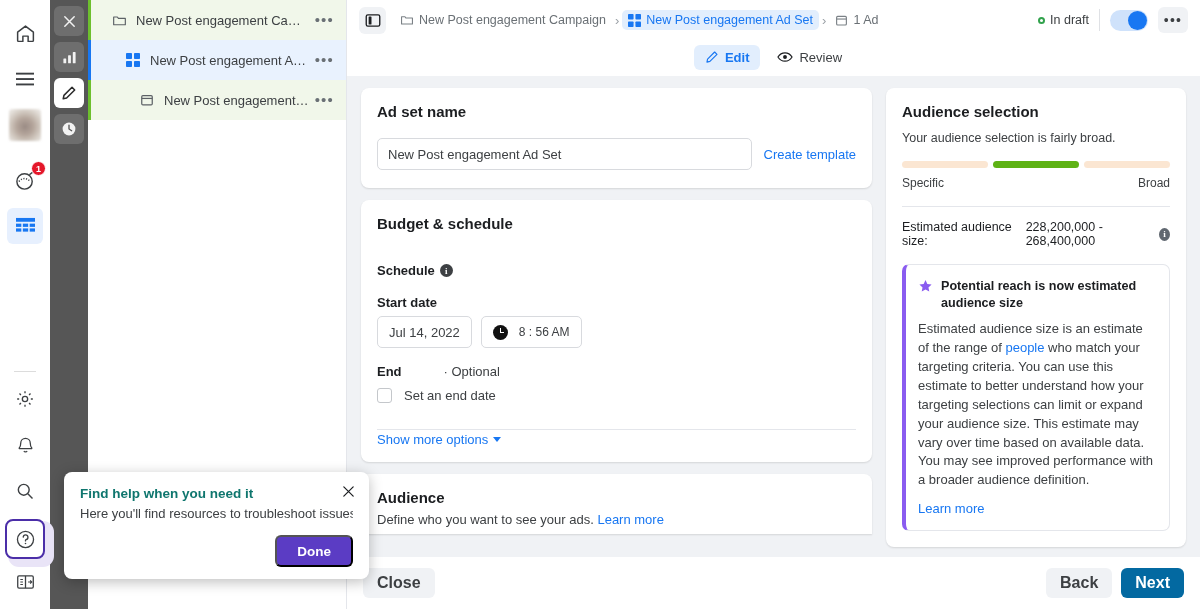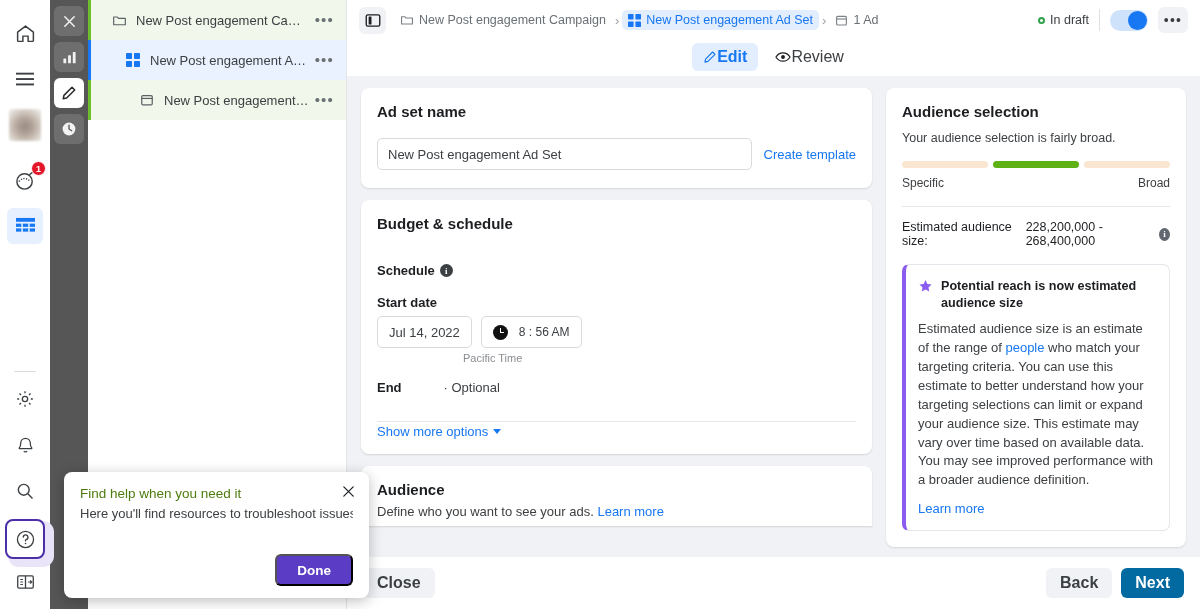--- a/index.html
+++ b/index.html
@@ -98,21 +98,21 @@
   .status { display: flex; align-items: center; gap: 5px; margin-left: auto; }
   .status-dot { width: 7px; height: 7px; border-radius: 50%; border: 2px solid #31a24c; }
   .status-txt { font-size: 12.5px; color: #3d4043; }
   .vdiv { width: 1px; height: 22px; background: #dfe1e5; margin: 0 10px; }
   .toggle {
     width: 38px; height: 21px; border-radius: 11px; background: #cfe2fb; position: relative; cursor: pointer;
   }
   .toggle .knob { position: absolute; right: 1px; top: 1px; width: 19px; height: 19px; border-radius: 50%; background: #1877f2; }
   .top-dots { width: 30px; height: 26px; border-radius: 6px; background:#f0f2f5; display:flex; align-items:center; justify-content:center; margin-left:10px; cursor:pointer;}
   .tabrow { display: flex; align-items: center; justify-content: center; gap: 6px; height: 34px; }
-  .tab { display:flex; align-items:center; padding: 5px 11px; border-radius: 6px; font-size: 16px; cursor: pointer; }
+  .tab { display:flex; align-items:center; gap:6px; padding: 5px 11px; border-radius: 6px; font-size: 13px; cursor: pointer; }
   .tab.active { background: #e2eefd; color: #1877f2; font-weight: bold; }
   .tab:not(.active) { color: #3d4043; }
 
   
   .content { flex: 1; display: flex; gap: 14px; padding: 12px 14px 0 14px; overflow: hidden; }
   .col-left { flex: 1; min-width: 0; display: flex; flex-direction: column; gap: 12px; }
   .col-right { width: 300px; flex: 0 0 300px; display: flex; flex-direction: column; gap: 12px; }
   .card { background: #fff; border-radius: 8px; box-shadow: 0 1px 2px rgba(0,0,0,.12); }
   .card-pad { padding: 15px 16px 18px 16px; }
   .card-title { font-size: 15px; font-weight: bold; color: #1c1e21; }
@@ -174,26 +174,26 @@
          display: flex; align-items: center; cursor: pointer; border: none; font-family:"Liberation Sans",sans-serif;}
   .btn-grey { background: #f0f2f5; color: #3d4043; }
   .btn-blue { background: #0369a1; color: #fff; }
 
   
   .popover {
     position: absolute; left: 64px; top: 472px; width: 305px; background: #fff;
     border-radius: 8px; box-shadow: 0 3px 14px rgba(0,0,0,.26); z-index: 40;
     padding: 14px 16px 12px 16px;
   }
-  .pop-title { font-size: 13.5px; font-weight: normal; color: #4d7c0f; padding-right: 24px;}
+  .pop-title { font-size: 13.5px; font-weight: bold; color: #0f766e; padding-right: 24px;}
   .pop-body { font-size: 13px; color: #3d4043; margin-top: 5px; white-space: nowrap; overflow:hidden; }
   .pop-close { position: absolute; right: 13px; top: 12px; cursor: pointer; }
   .pop-actions { display: flex; justify-content: flex-end; margin-top: 14px; }
   .btn-purple { background: #5b3cc4; color: #fff; height: 32px; border-radius: 6px; padding: 0 20px;
-                font-size: 13.5px; font-weight: bold; display:flex; align-items:center; cursor:pointer;margin-top:19px; }
+                font-size: 13.5px; font-weight: bold; display:flex; align-items:center; cursor:pointer; }
   .aud-partial { background:#fff; border-radius: 8px 8px 0 0; box-shadow: 0 1px 2px rgba(0,0,0,.12); padding: 15px 16px; height: 60px; overflow:hidden;}
   .aud-sub { font-size: 13px; color:#3d4043; margin-top: 6px; }
 </style>
 </head>
 <body>
 
 <div class="app">
 
   <div class="rail">
     <div class="rail-top">
@@ -422,25 +422,28 @@
           </div>
 
           <div class="sec-label" style="margin-top:17px;">Start date</div>
           <div class="date-row">
             <div class="date-box">Jul 14, 2022</div>
             <div class="time-box">
               <span class="clock"></span>
               <span style="font-size:12px;color:#3d4043;">8 : 56 AM</span>
             </div>
           </div>
-          <div class="tz">Pacific Time</div>
 
           <div class="sec-label" style="margin-top:16px;gap:42px;">
             <span>End</span>
             <span style="font-weight:normal;color:#3d4043;">· Optional</span>
+          </div>
+          <div style="display:flex;align-items:center;gap:12px;margin-top:9px;">
+            <span class="cb"></span>
+            <span style="font-size:13px;color:#3d4043;">Set an end date</span>
           </div>
 
           <div class="hr"></div>
           <div class="showmore">
             <span>Show more options</span>
             <span class="caret"></span>
           </div>
         </div>
 
         <div class="aud-partial">

